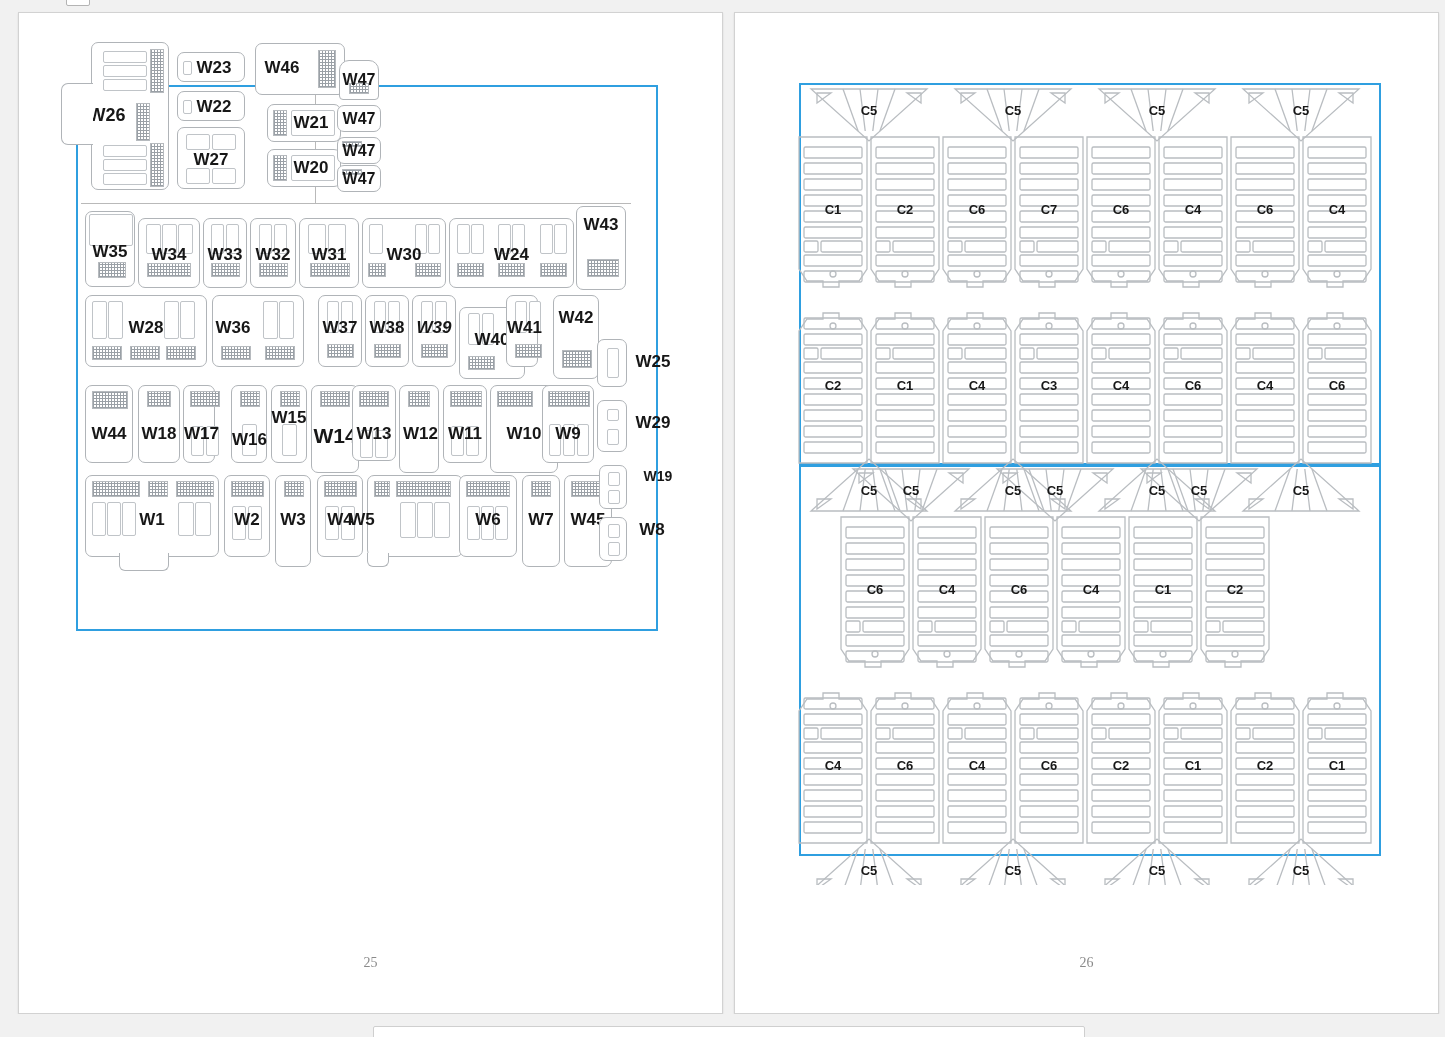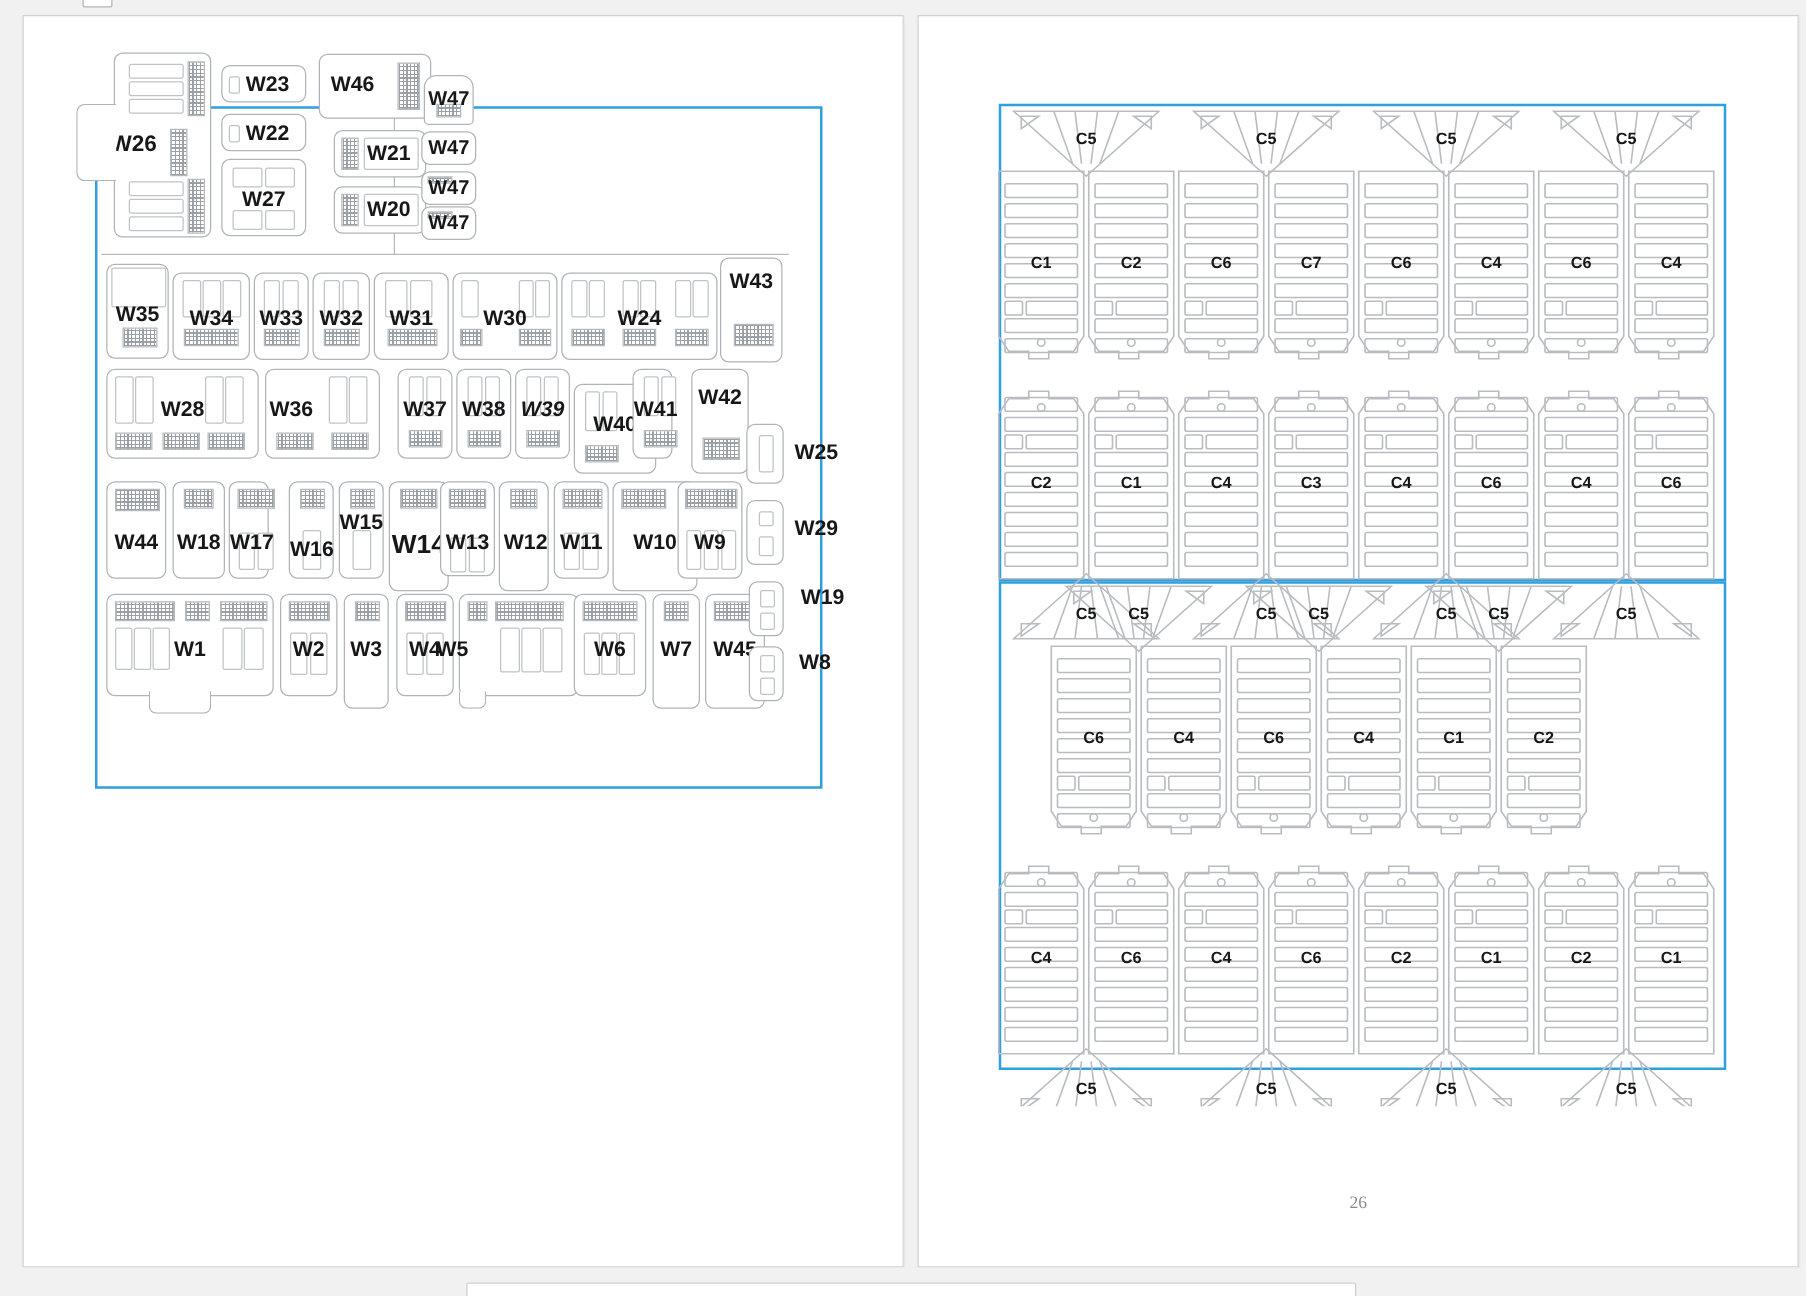--- a/index.html
+++ b/index.html
@@ -402,29 +402,30 @@
     </div>
 
     <div class="fuse" style="left:545px;top:462px;width:48px;height:92px;">
       <div class="pad" style="left:6px;top:5px;width:36px;height:16px;"></div>
       <div class="lbl" style="top:34px;font-size:17px;">W45</div>
     </div>
 
     <div class="fuse" style="left:580px;top:452px;width:28px;height:44px;">
       <div class="slot" style="left:8px;top:6px;width:12px;height:14px;"></div>
       <div class="slot" style="left:8px;top:24px;width:12px;height:14px;"></div>
-      <div class="lbl" style="top:2px;font-size:17px;left:32px;right:-58px;">W19</div>
+      <div class="lbl" style="top:2px;font-size:14px;left:32px;right:-58px;">W19</div>
     </div>
 
     <div class="fuse" style="left:580px;top:504px;width:28px;height:44px;">
       <div class="slot" style="left:8px;top:6px;width:12px;height:14px;"></div>
       <div class="slot" style="left:8px;top:24px;width:12px;height:14px;"></div>
       <div class="lbl" style="top:2px;font-size:17px;left:20px;right:-58px;">W8</div>
     </div>
 
+    <div class="page-num">25</div>
   </div>
 
   <div class="page page-right">
 
     <div class="sel" id="sel-rt"></div>
     <div class="sel" id="sel-rb"></div>
 
     <svg id="conn-art" width="600" height="800" viewBox="0 0 600 800" style="position:absolute;left:56px;top:72px;">
       <g id="conn-g" fill="none" stroke="#b9bdc1" stroke-width="1.3">
           <g>

